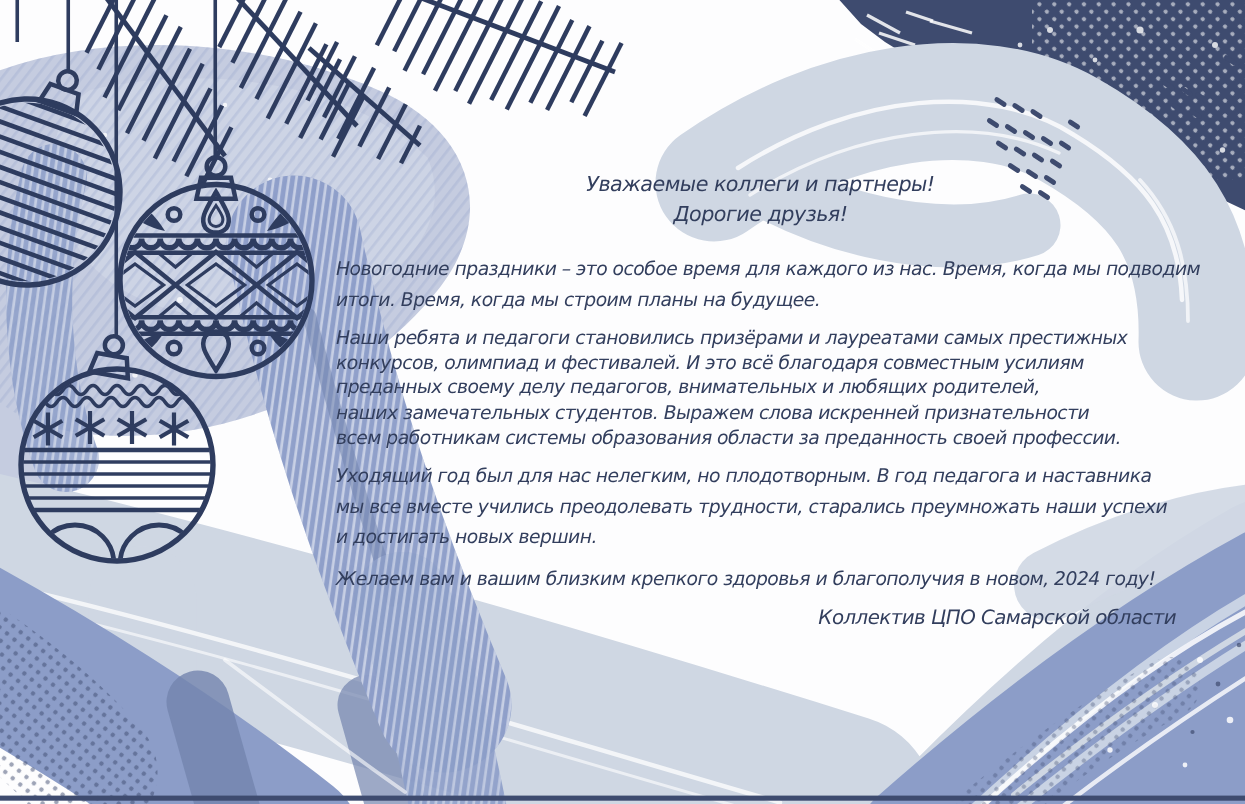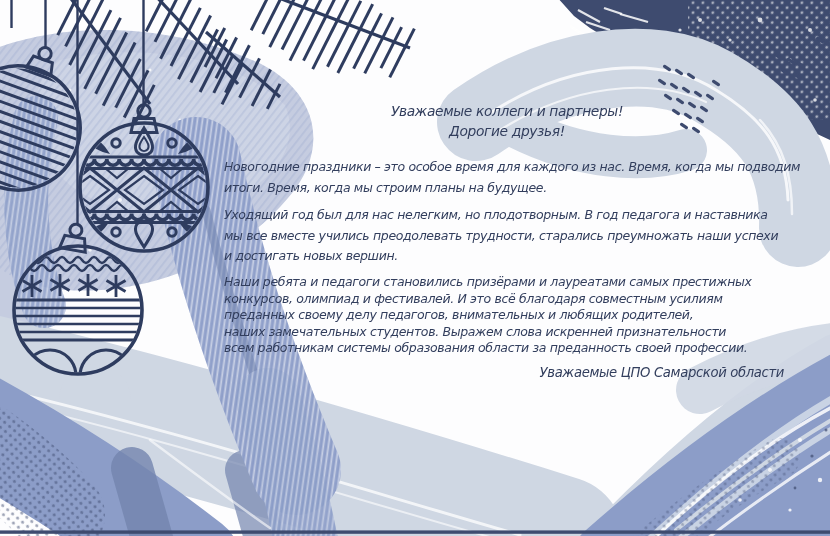--- a/index.html
+++ b/index.html
@@ -11,21 +11,21 @@
   #decor{position:absolute;left:0;top:0;width:830px;height:536px;}
   .text-col{
     position:absolute;left:224px;top:102px;width:566px;
     color:var(--ink,#323e5d);
     font-style:italic;
     font-size:12.5px;letter-spacing:-0.35px;
     z-index:2;
   }
   .greeting{
     text-align:center;line-height:19.5px;font-size:13.8px;
-    margin:0 0 16px 0;white-space:pre;
+    margin:12px 0 16px 0;white-space:pre;
   }
   .para{margin:0 0 7px 0;line-height:20.6px;white-space:pre;font-style:italic;}
   .para.tight{line-height:16.6px;}
   .signature{
     text-align:right;margin-top:8px;padding-right:6px;
     font-size:13.2px;white-space:pre;
   }
 </style>
 </head>
 <body>
@@ -355,23 +355,24 @@
       <g>
         <rect x="-2" y="530.4" width="834" height="3.4" fill="#3e4b6f"></rect>
       </g>
     </svg>
 
   <div class="text-col">
     <div class="greeting"><span>Уважаемые коллеги и партнеры!</span>
 <span>Дорогие друзья!</span></div>
     <p class="para">Новогодние праздники – это особое время для каждого из нас. Время, когда мы подводим
 итоги. Время, когда мы строим планы на будущее.</p>
-    <p class="para">Уходящий год был для нас нелегким, но плодотворным. В год педагога и наставника
-мы все вместе учились преодолевать трудности, старались преумножать наши успехи
-и достигать новых вершин.</p>
     <p class="para tight">Наши ребята и педагоги становились призёрами и лауреатами самых престижных
 конкурсов, олимпиад и фестивалей. И это всё благодаря совместным усилиям
 преданных своему делу педагогов, внимательных и любящих родителей,
 наших замечательных студентов. Выражем слова искренней признательности
 всем работникам системы образования области за преданность своей профессии.</p>
-    <div class="signature">Уважаемые ЦПО Самарской области</div>
+    <p class="para">Уходящий год был для нас нелегким, но плодотворным. В год педагога и наставника
+мы все вместе учились преодолевать трудности, старались преумножать наши успехи
+и достигать новых вершин.</p>
+    <p class="para">Желаем вам и вашим близким крепкого здоровья и благополучия в новом, 2024 году!</p>
+    <div class="signature">Коллектив ЦПО Самарской области</div>
   </div>
 </div>
 
 </body></html>

